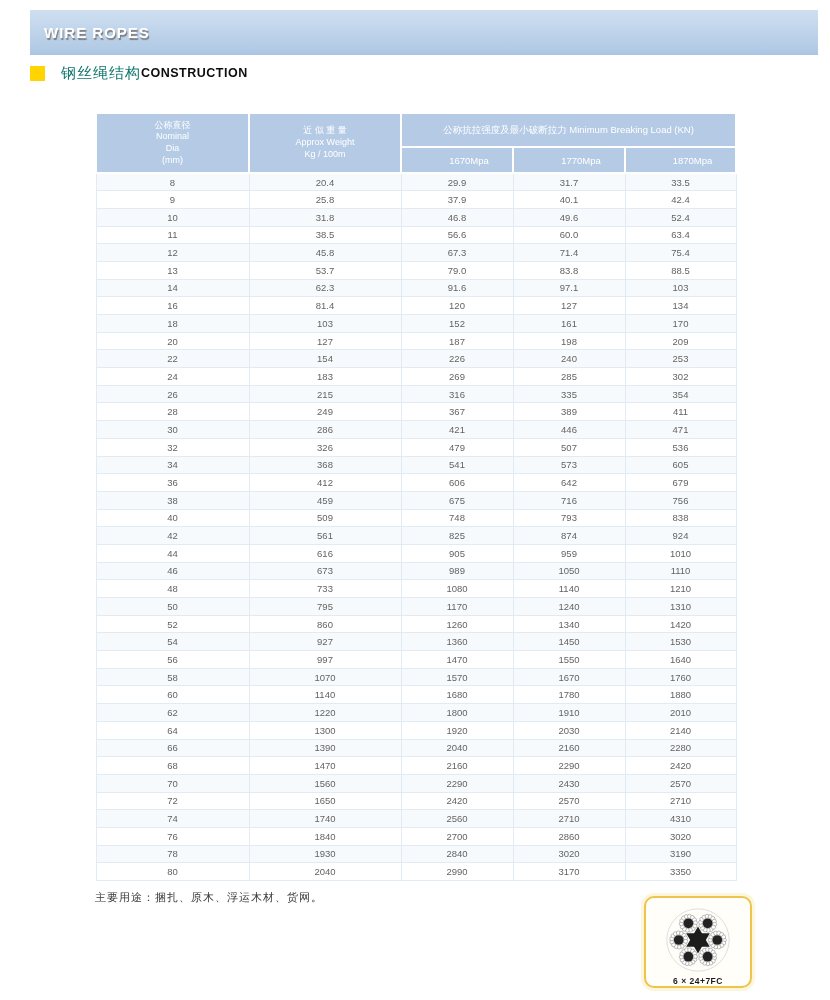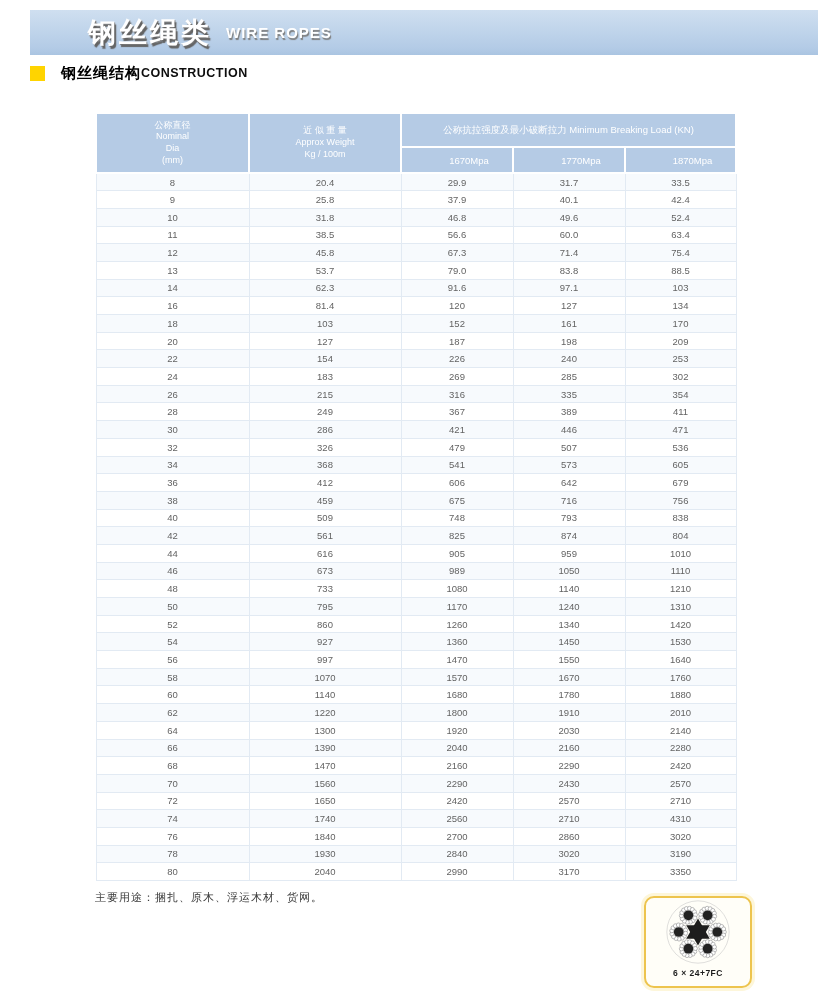--- a/index.html
+++ b/index.html
@@ -19,21 +19,21 @@
     margin-left:58px; font-size:28px; font-weight:bold; color:#ffffff;
     letter-spacing:3px; text-shadow:2px 3px 1px #636363, 1px 1px 0 #8a8a8a;
   }
   .banner-en {
     margin-left:14px; font-size:15px; font-weight:bold; color:#ffffff;
     letter-spacing:1px; text-shadow:1px 2px 1px #7d7d7d;
   }
   
   .section { position:absolute; left:30px; top:64px; height:18px; display:flex; align-items:center; }
   .bullet { width:15px; height:15px; background:#ffd400; margin-right:16px; }
-  .section-cn { font-size:15px; font-weight:bold; color:#000000; letter-spacing:1px; }
+  .section-cn { font-size:15px; font-weight:normal; color:#0f766e; letter-spacing:1px; }
   .section-en { font-size:12.5px; font-weight:bold; color:#0d0d0d; margin-left:0; letter-spacing:.5px; }
   
   table.spec {
     position:absolute; left:95px; top:112px; width:640px;
     border-collapse:collapse; table-layout:fixed;
   }
   table.spec thead th {
     background:#b5cbe5; color:#ffffff; font-weight:normal;
     border:2px solid #ffffff; text-align:center; vertical-align:middle;
   }
@@ -45,30 +45,29 @@
     vertical-align:middle; border:1px solid #e2eaf3; background:#ffffff;
   }
   table.spec tbody tr:nth-child(odd) td { background:#f7fafd; }
   
   .footnote { position:absolute; left:95px; top:890px; font-size:11px; color:#3a3a3a; letter-spacing:1px; }
   
   .rope-box {
     position:absolute; left:644px; top:896px; width:108px; height:92px;
     background:#fffef8; border:2px solid #edc44e; border-radius:10px;
     box-shadow:0 0 0 3px #fdf6da;
-    display:flex; flex-direction:column; align-items:center; justify-content:flex-start;
+    display:flex; flex-direction:column; align-items:center; justify-content:flex-end;
   }
   .rope-box svg { width:72px; height:68px; }
   .rope-label { font-size:8.5px; font-weight:bold; color:#1c1c1c; margin-top:2px; letter-spacing:.5px; }
 </style>
 </head>
 <body>
 
 <div class="banner">
-  <span class="banner-cn">钢丝绳类</span>
   <span class="banner-en">WIRE ROPES</span>
 </div>
 
 <div class="section">
   <span class="bullet"></span>
   <span class="section-cn">钢丝绳结构</span>
   <span class="section-en">CONSTRUCTION</span>
 </div>
 
 <table class="spec">
@@ -239,21 +238,21 @@
         <td>509</td>
         <td>748</td>
         <td>793</td>
         <td>838</td>
       </tr>
       <tr>
         <td>42</td>
         <td>561</td>
         <td>825</td>
         <td>874</td>
-        <td>804</td>
+        <td>924</td>
       </tr>
       <tr>
         <td>44</td>
         <td>616</td>
         <td>905</td>
         <td>959</td>
         <td>1010</td>
       </tr>
       <tr>
         <td>46</td>

